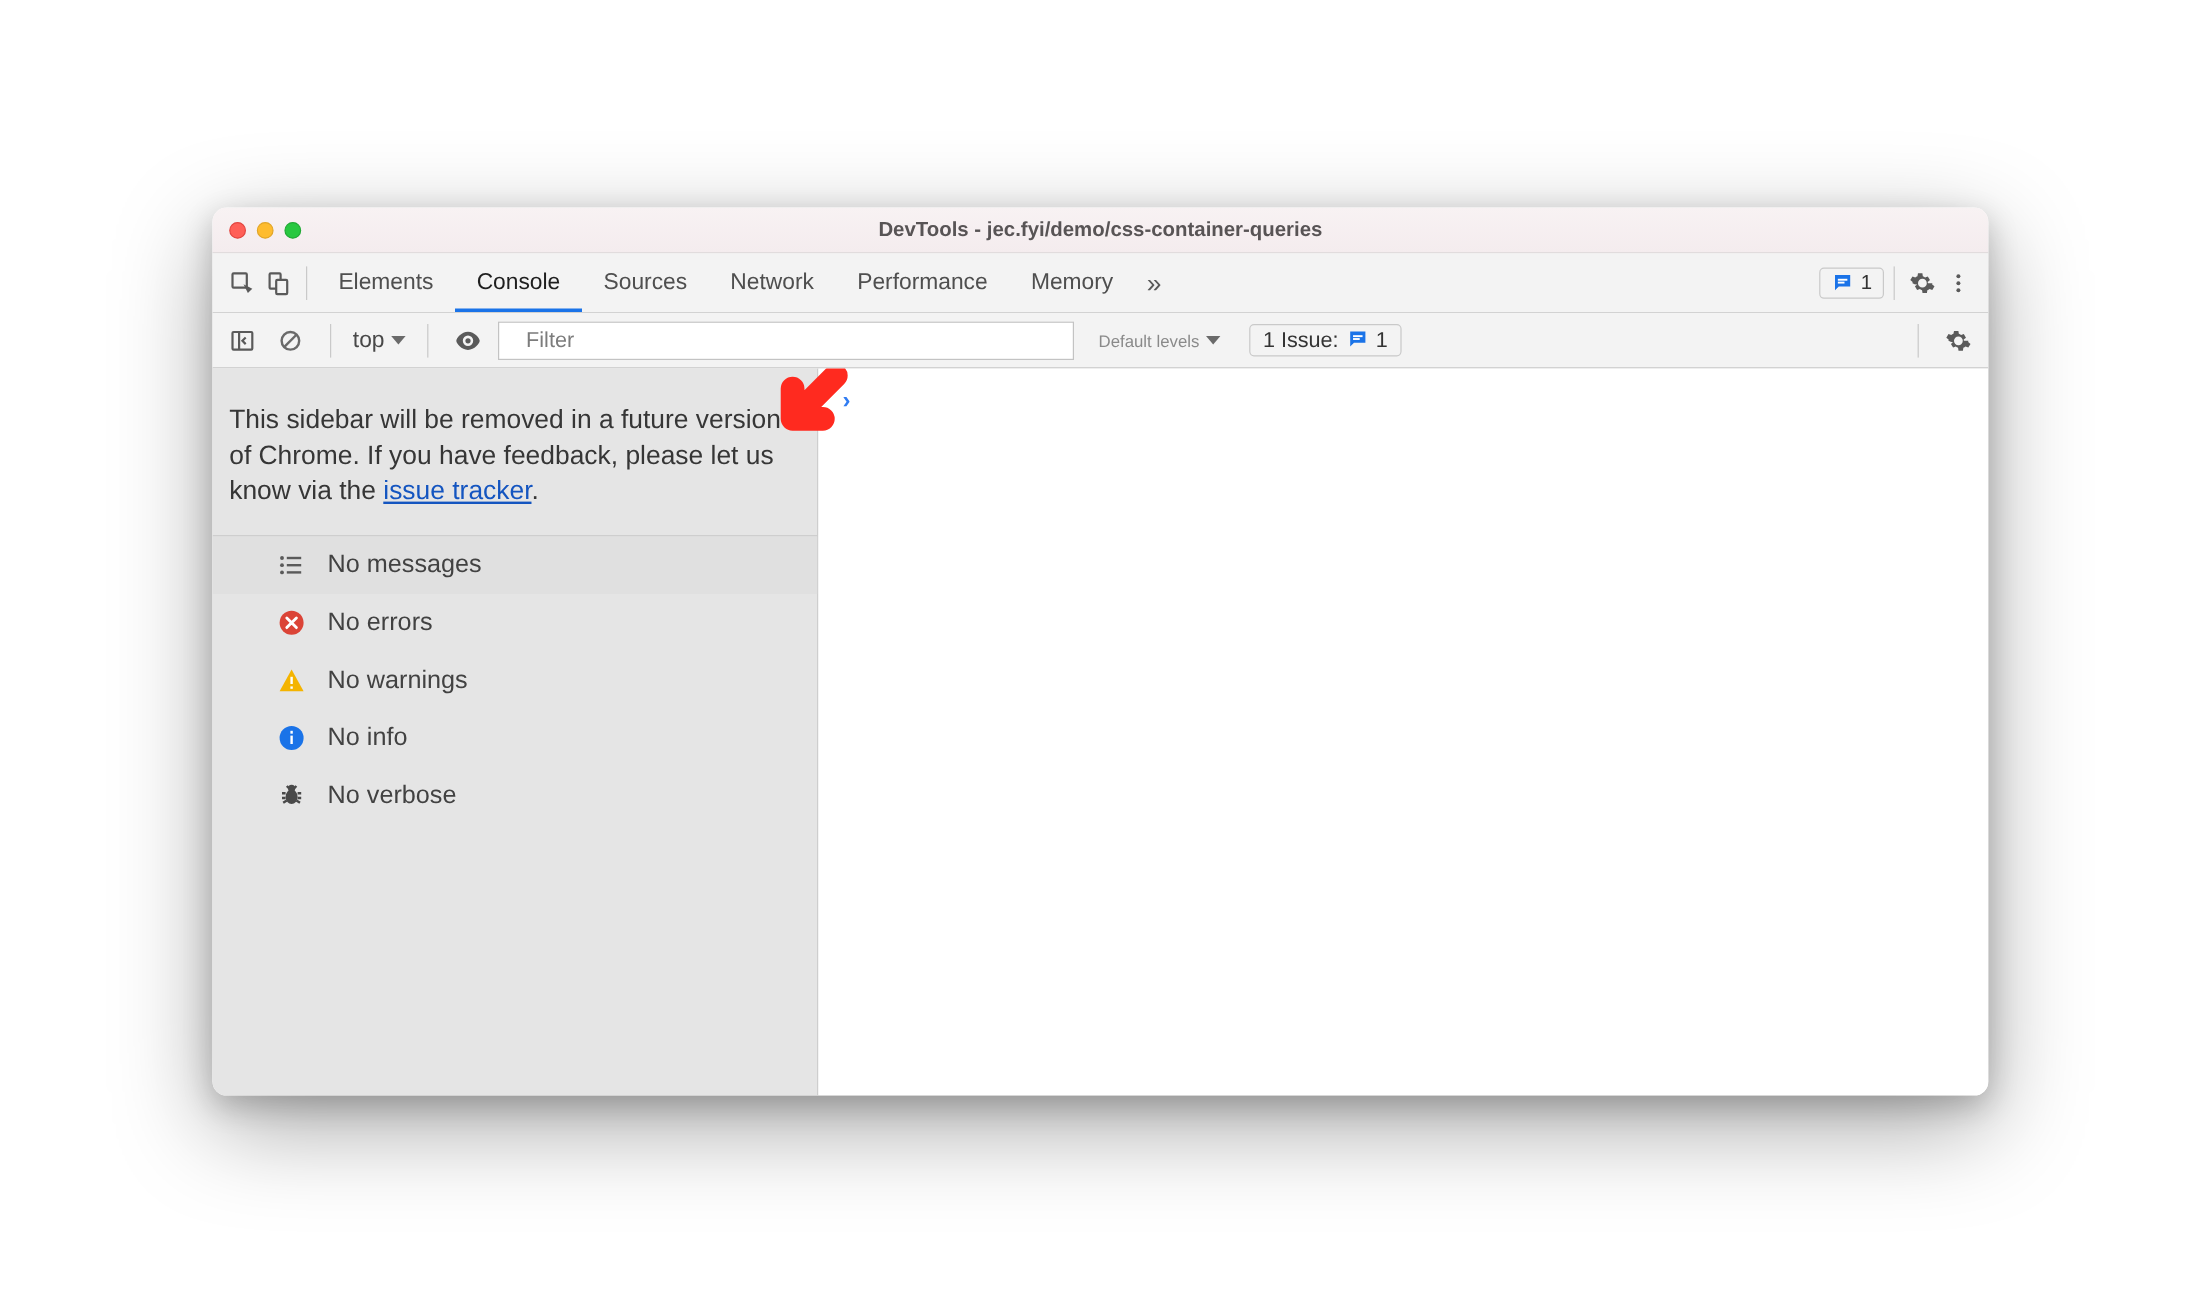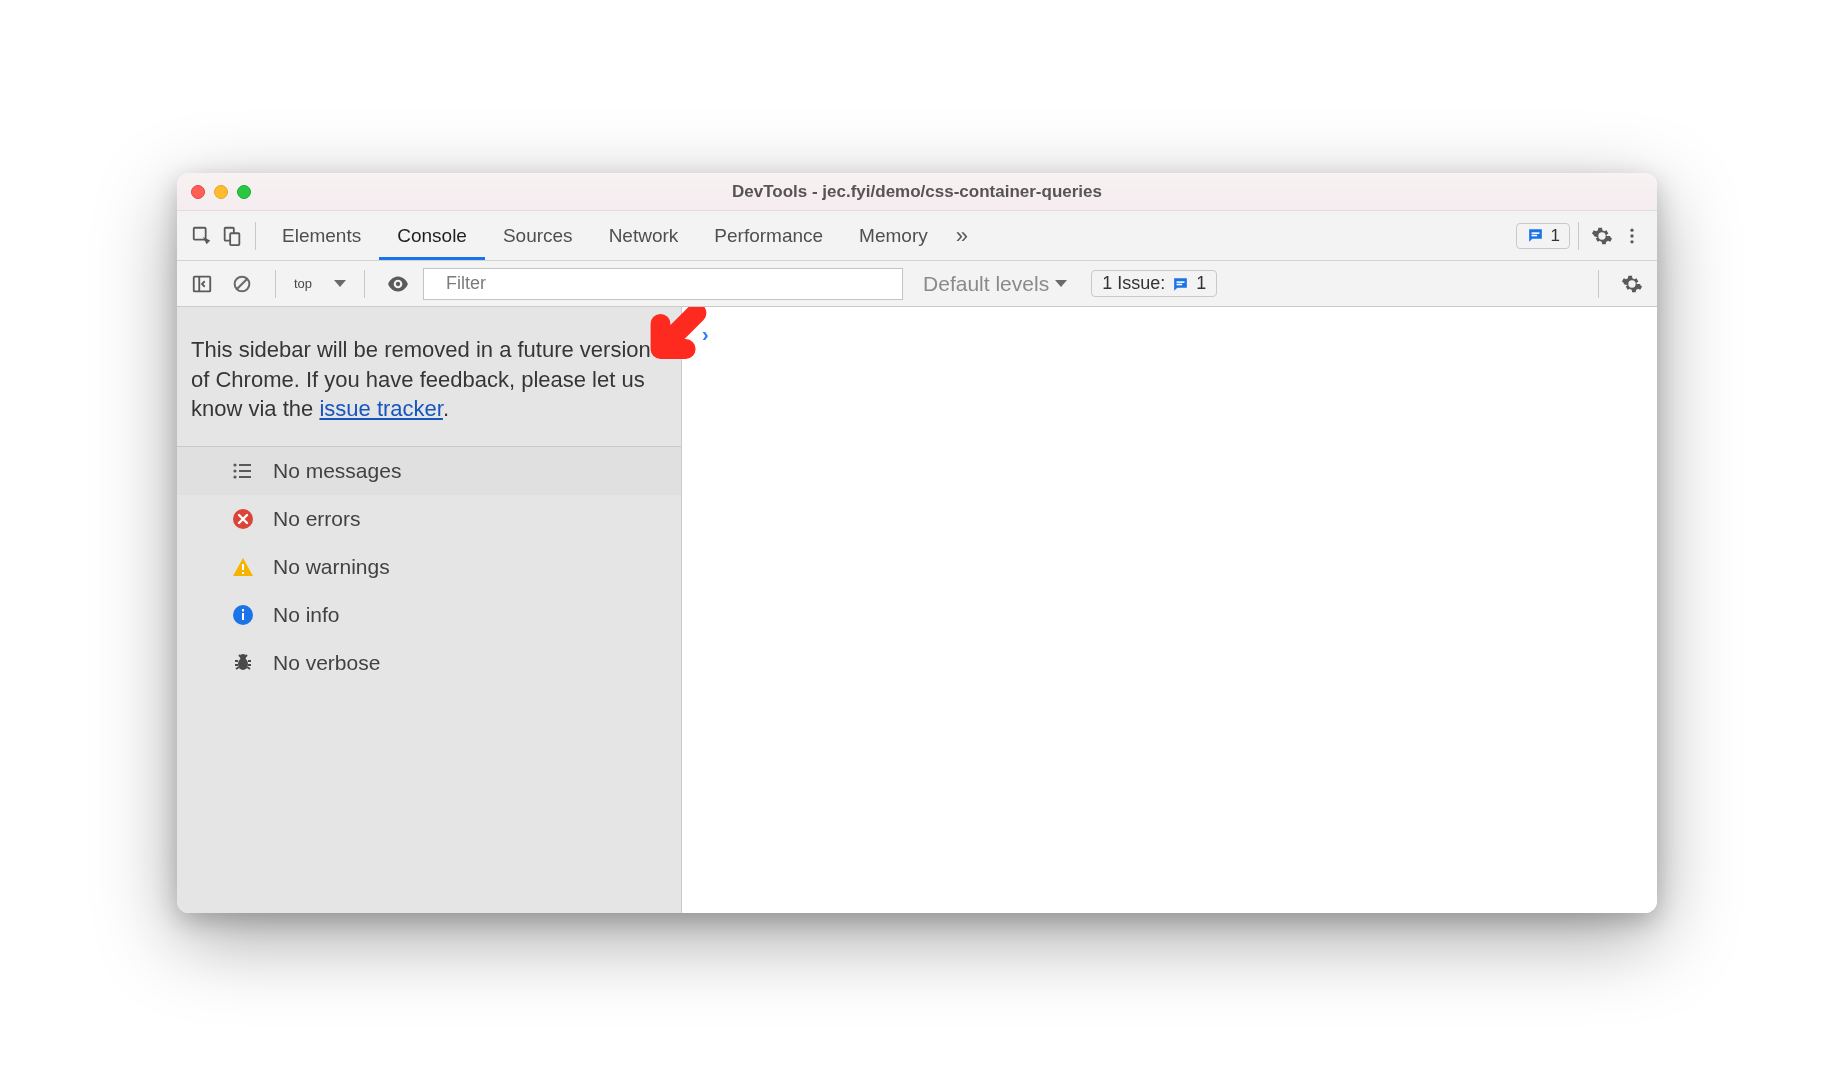--- a/index.html
+++ b/index.html
@@ -71,40 +71,40 @@
 .chat-icon {
   width:19px; height:19px; color:#1a73e8;
 }
 .toolbar {
   height:46px; background:#f3f3f3;
   border-bottom:1px solid #cacaca;
   display:flex; align-items:center;
   padding:0 10px; gap:10px;
 }
 .context-sel {
-  display:flex; align-items:center; gap:22px;
-  font-size:13px; color:#484848; cursor:pointer;
+  display:flex; align-items:center; gap:6px;
+  font-size:19px; color:#484848; cursor:pointer;
 }
 .triangle-down {
   width:0; height:0; border-left:6px solid transparent; border-right:6px solid transparent;
   border-top:7px solid #6a6a6a;
 }
 .filter-input {
   flex:0 0 480px; height:32px; background:#fff;
   border:1px solid #c3c3c3; font-size:18px; color:#333;
   padding:0 22px;
 }
 .filter-input::placeholder { color:#7c7c7c; }
 .levels {
   display:flex; align-items:center; gap:6px;
-  font-size:21px; color:#8a8a8a; cursor:pointer;
+  font-size:14px; color:#8a8a8a; cursor:pointer;
   margin-left:10px;
 }
 .issues-pill {
-  display:flex; align-items:flex-end; gap:6px;
+  display:flex; align-items:flex-start; gap:6px;
   border:1px solid #c9c9c9; border-radius:4px;
   padding:2px 10px; font-size:18px; color:#333;
   margin-left:14px;
 }
 .toolbar-spacer{flex:1;}
 .body {
   flex:1; display:flex; overflow:hidden; position:relative;
 }
 .sidebar {
   width:505px; border-right:1px solid #c9c9c9;

